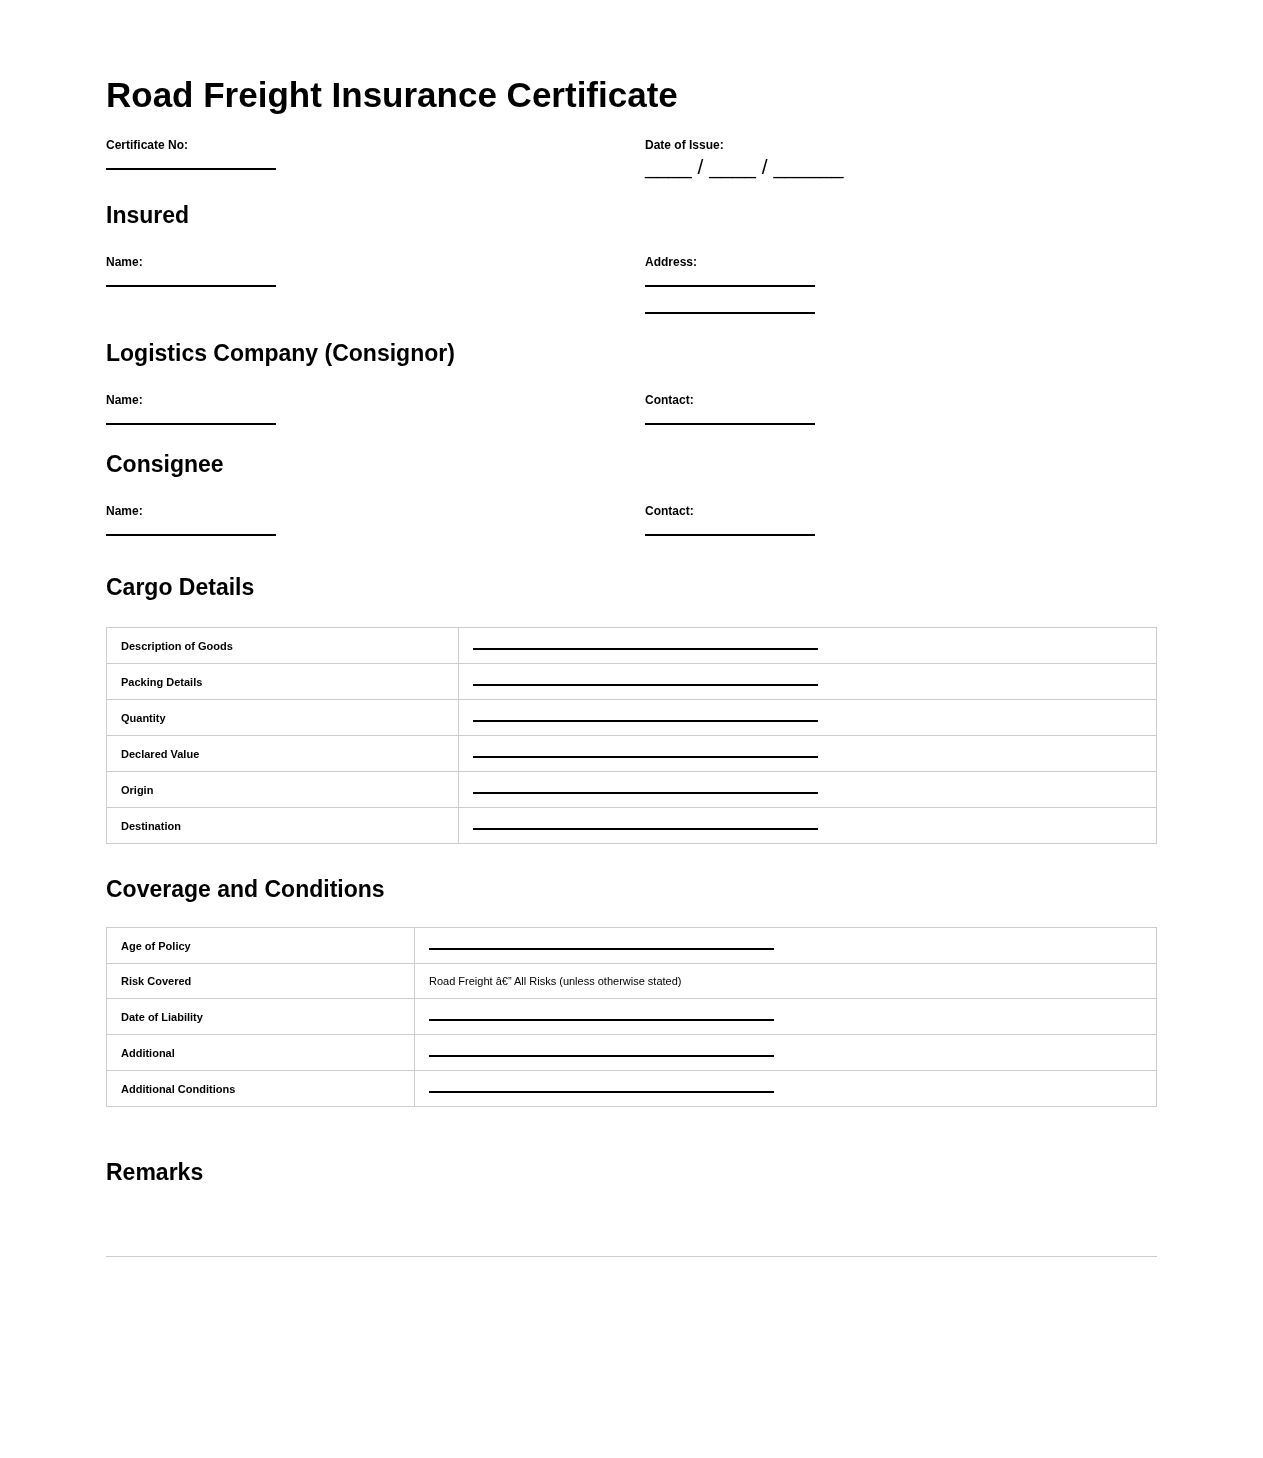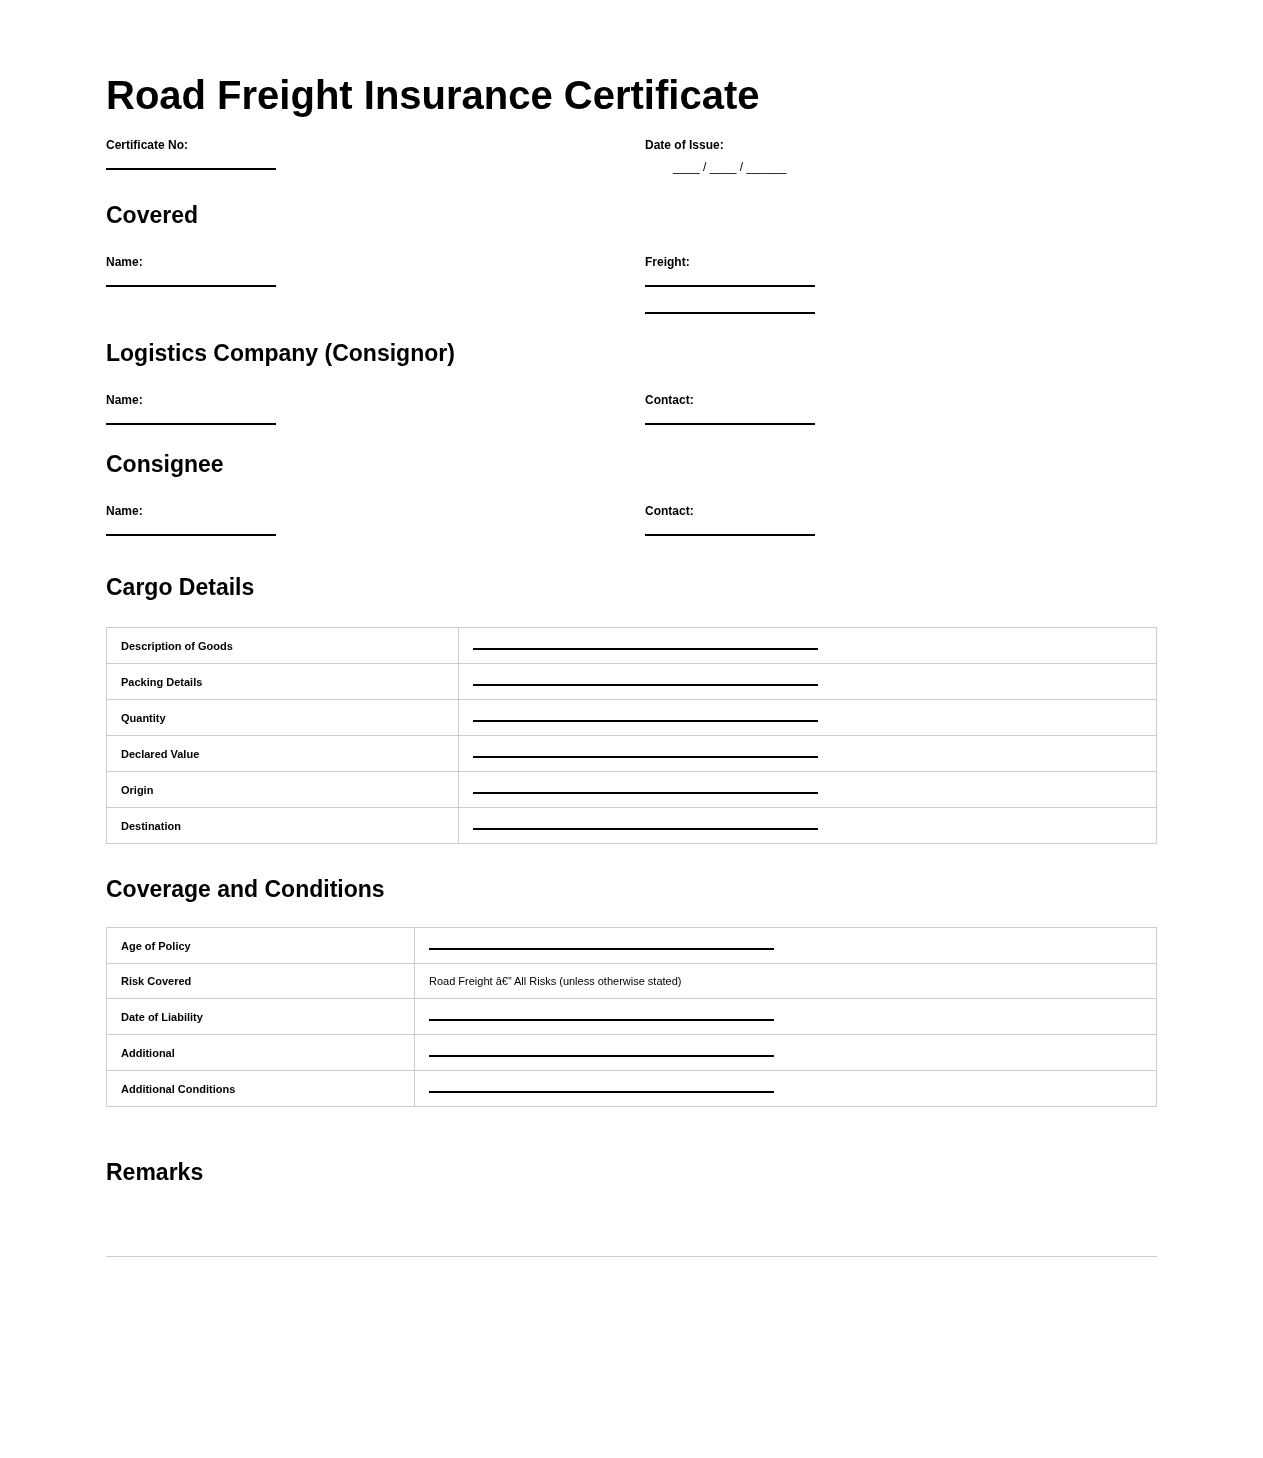--- a/index.html
+++ b/index.html
@@ -5,21 +5,21 @@
   * { margin: 0; padding: 0; box-sizing: border-box; }
   html, body { background: #ffffff; }
   body { font-family: "Liberation Sans", "DejaVu Sans", sans-serif; color: #000000; }
   .page {
     width: 1263px;
     min-height: 1458px;
     padding: 76px 106px 40px 106px;
     background: #ffffff;
   }
   h1.doc-title {
-    font-size: 40px;
+    font-size: 35px;
     line-height: 38px;
     font-weight: bold;
     margin: 0 0 22px 0;
   }
   h2.section-heading {
     font-size: 23px;
     line-height: 27px;
     font-weight: bold;
     margin: 26px 0 24px 0;
   }
@@ -35,25 +35,24 @@
     font-weight: bold;
   }
   .blank-line {
     width: 170px;
     height: 0;
     border-bottom: 2px solid #000000;
     margin-top: 14px;
   }
   .blank-line + .blank-line { margin-top: 25px; }
   .date-pattern {
-    font-size: 12px;
+    font-size: 21px;
     line-height: 18px;
     margin-top: 4px;
     white-space: nowrap;
-    margin-left: 28px;
   }
   table.grid {
     width: 100%;
     border-collapse: collapse;
     table-layout: fixed;
   }
   table.grid td {
     border: 1px solid #cccccc;
     padding: 8px 14px;
     font-size: 11px;
@@ -94,31 +93,31 @@
       </div>
     </div>
     <div class="col-right">
       <div>
         <div class="field-label">Date of Issue:</div>
         <div class="date-pattern">____ / ____ / ______</div>
       </div>
     </div>
   </div>
 
-  <h2 class="section-heading">Covered</h2>
+  <h2 class="section-heading">Insured</h2>
   <div class="two-col">
     <div class="col-left">
       <div>
         <div class="field-label">Name:</div>
         <div class="blank-line"></div>
       </div>
     </div>
     <div class="col-right">
       <div>
-        <div class="field-label">Freight:</div>
+        <div class="field-label">Address:</div>
         <div class="blank-line"></div>
         <div class="blank-line"></div>
       </div>
     </div>
   </div>
 
   <h2 class="section-heading">Logistics Company (Consignor)</h2>
   <div class="two-col">
     <div class="col-left">
       <div>

